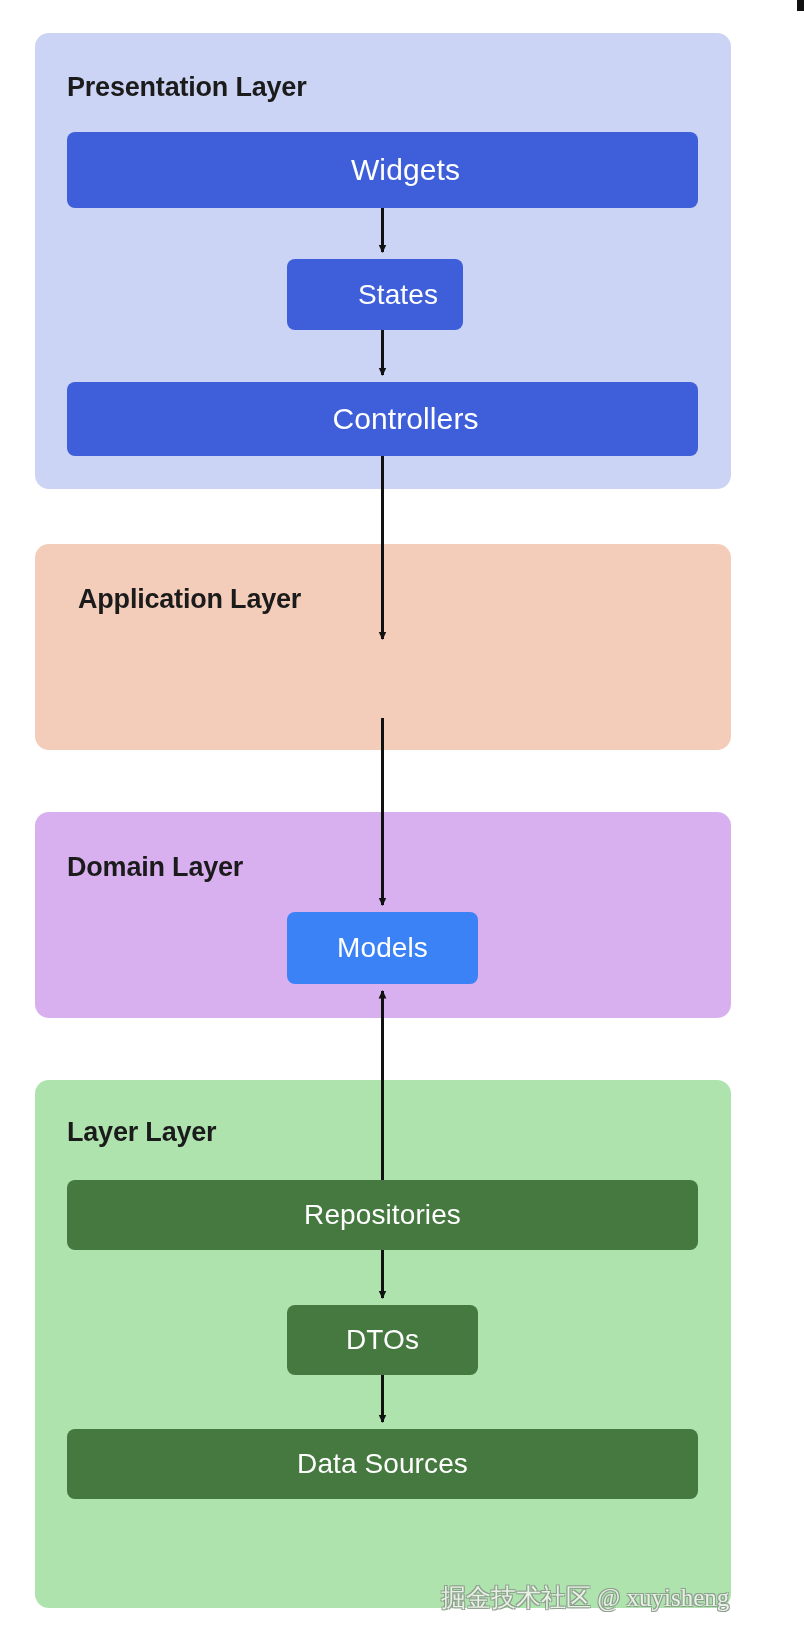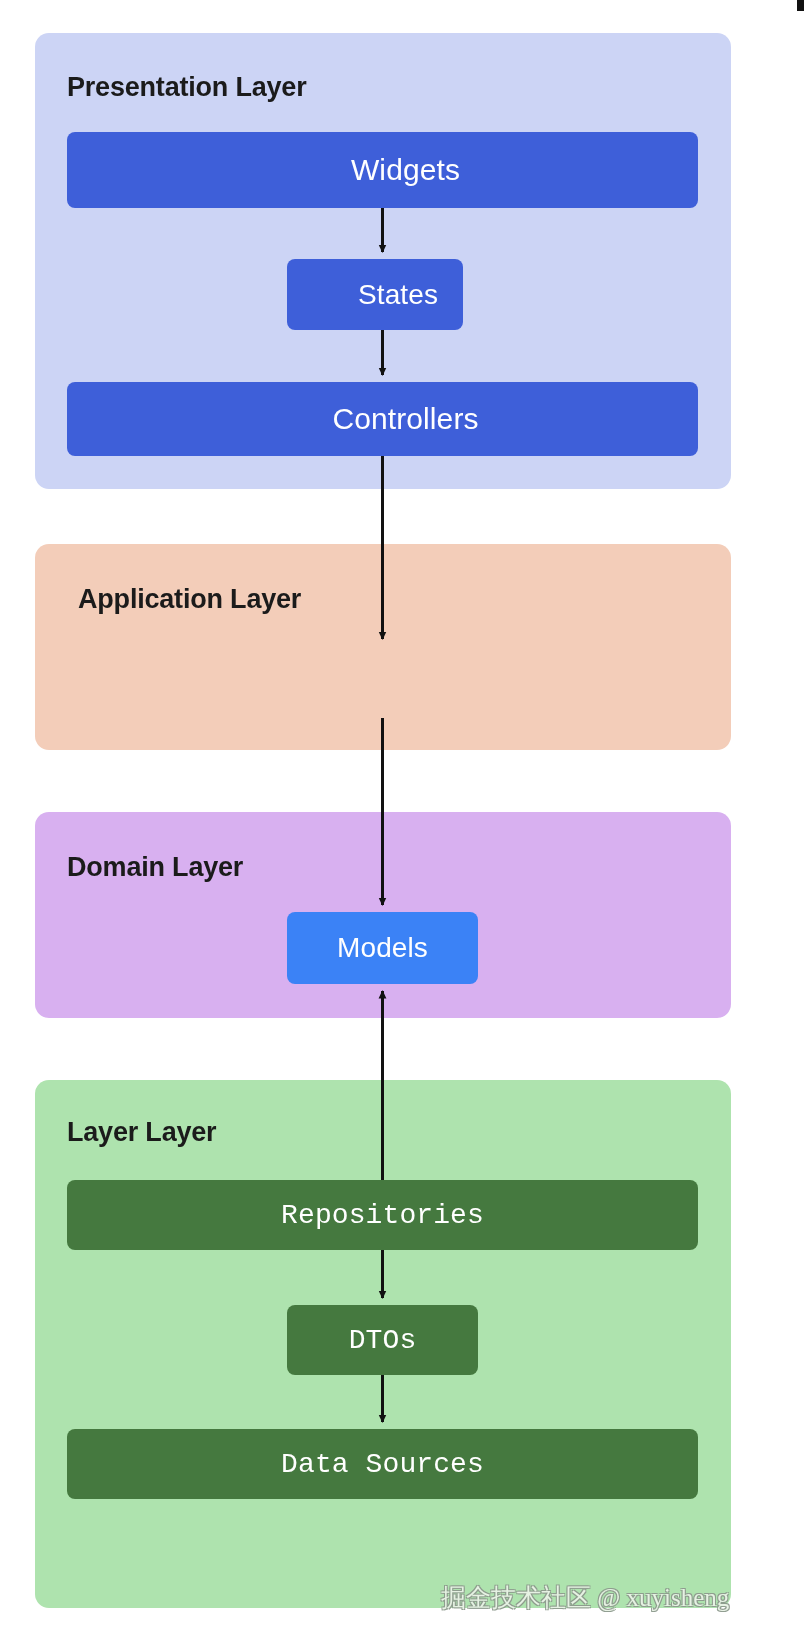--- a/index.html
+++ b/index.html
@@ -36,21 +36,21 @@
   
   .layer-presentation{background:#ccd4f5;}
   .layer-application {background:#f3cdb9;}
   .layer-domain      {background:#d8b0f0;}
   .layer-data        {background:#aee3ae;}
 
   
   .node-blue  {background:#3e5fd9;padding-left:46px;}
   .node-orange{background:#c9531f;}
   .node-purple{background:#3b82f6;}
-  .node-green {background:#45793f;font-family:Liberation Mono, monospace;}
+  .node-green {background:#45793f;}
 
   
   #layer-presentation{left:35px; top:33px;   width:696px; height:456px;}
   #layer-application {left:35px; top:544px;  width:696px; height:206px;}
   #layer-domain      {left:35px; top:812px;  width:696px; height:206px;}
   #layer-data        {left:35px; top:1080px; width:696px; height:528px;}
 
   #title-presentation{left:67px; top:72px;   font-size:27px;}
   #title-application {left:67px; top:584px;  font-size:27px;margin-left:11px;}
   #title-domain      {left:67px; top:852px;  font-size:27px;}

